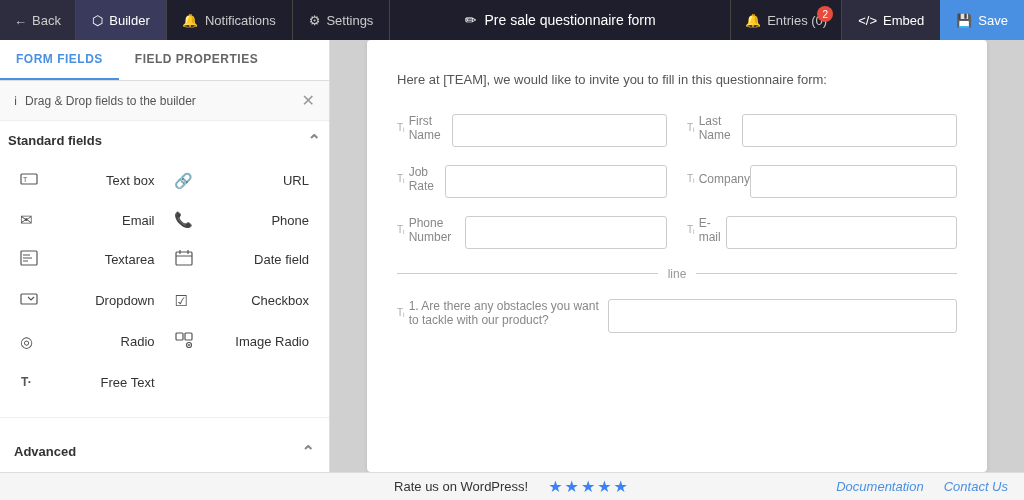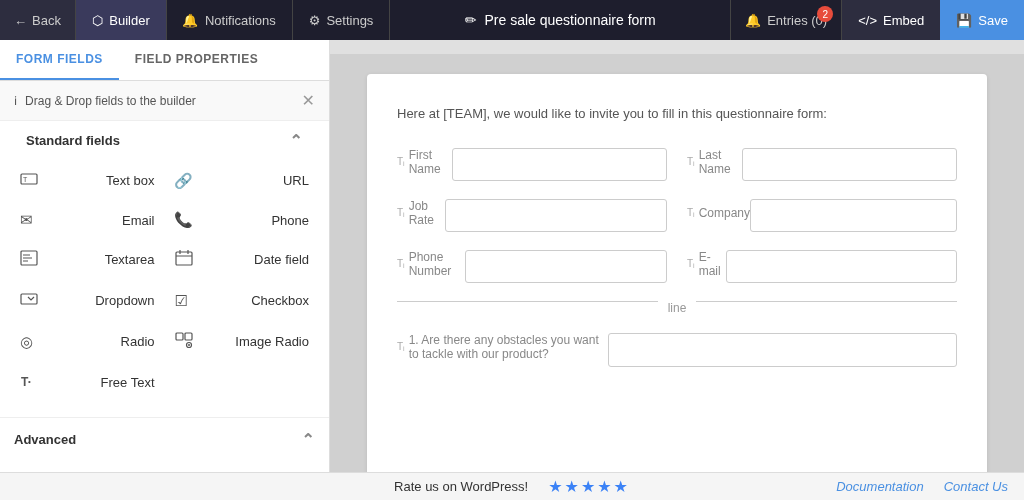--- a/index.html
+++ b/index.html
@@ -70,21 +70,21 @@
     .sidebar-hint {
       display: flex; align-items: center; gap: 8px; padding: 10px 14px; font-size: 12px; color: #555; background: #f9f9f9; border-bottom: 1px solid #eee; flex-shrink: 0;
     }
     .sidebar-hint-close {
       margin-left: auto; cursor: pointer; color: #999; font-size: 16px;
     }
     .sidebar-body {
       overflow-y: auto; flex: 1;
     }
     .section-header {
-      display: flex; align-items: center; justify-content: space-between; padding: 10px 26px; font-size: 13px; font-weight: 600; color: #333; cursor: pointer;
+      display: flex; align-items: center; justify-content: space-between; padding: 10px 8px; font-size: 13px; font-weight: 600; color: #333; cursor: pointer;
     }
     .section-chevron { font-size: 16px; color: #888; }
     .fields-grid {
       display: grid; grid-template-columns: 1fr 1fr; gap: 0; padding: 0 10px 10px;
     }
     .field-item {
       display: flex; align-items: center; gap: 8px; padding: 10px 10px; font-size: 13px; color: #333; cursor: pointer; border-radius: 4px; justify-content: space-between;
     }
     .field-icon { color: #555; font-size: 15px; min-width: 18px; }
 
@@ -92,40 +92,40 @@
     .bottom-bar {
       height: 28px; background: #f5f5f5; border-top: 1px solid #ddd; display: flex; align-items: center; justify-content: center; gap: 20px; flex-shrink: 0; font-size: 13px;
     }
     .rate-text { color: #333; }
     .stars { color: #3b82f6; letter-spacing: 2px; font-size: 16px; }
     .bottom-links { display: flex; gap: 20px; position: absolute; right: 16px; font-style: italic; }
     .bottom-link { color: #4a90e2; cursor: pointer; text-decoration: none; font-size: 13px; }
 
     
     .form-area {
-      flex: 1; overflow-y: auto; background: #d0d0d0; padding: 20px; display: flex; justify-content: center; margin-top: 14px;
+      flex: 1; overflow-y: auto; background: #d0d0d0; display: flex; justify-content: center;
     }
     .form-card {
       background: #fff; border-radius: 4px; padding: 30px; width: 100%; max-width: 620px; min-height: 420px; box-shadow: 0 1px 4px rgba(0,0,0,0.1);
     }
     .form-intro { font-size: 13px; color: #555; margin-bottom: 24px; line-height: 1.5; }
     .form-row { display: flex; gap: 20px; margin-bottom: 18px; }
     .form-group { flex: 1; display: flex; flex-direction: row; }
     .form-label { font-size: 12px; color: #888; margin-bottom: 5px; display: flex; align-items: center; gap: 4px; }
     .form-input {
       border: 1px solid #ccc; border-radius: 3px; padding: 6px 8px; font-size: 13px; color: #333; outline: none; width: 100%;
     }
-    .divider-row { display: flex; align-items: flex-start; gap: 10px; margin: 10px 0 18px; }
+    .divider-row { display: flex; align-items: center; gap: 10px; margin: 10px 0 18px; }
     .divider-line { flex: 1; height: 1px; background: #ccc; }
     .divider-text { font-size: 12px; color: #999; }
     .form-question-label { font-size: 12px; color: #888; margin-bottom: 6px; display: flex; align-items: center; gap: 4px; }
 
     
     .advanced-header {
-      display: flex; align-items: center; justify-content: space-between; padding: 12px 14px; font-size: 13px; font-weight: 600; color: #333; cursor: pointer; border-top: 1px solid #eee; margin-top: 4px;
+      display: flex; align-items: center; justify-content: space-between; padding: 24px 14px; font-size: 13px; font-weight: 600; color: #333; cursor: pointer; border-top: 1px solid #eee; margin-top: 4px;
     }
   </style>
 </head>
 <body>
 
 <div class="top-nav">
   <div class="nav-back">
     <span>←</span>
     <span>Back</span>
   </div>

